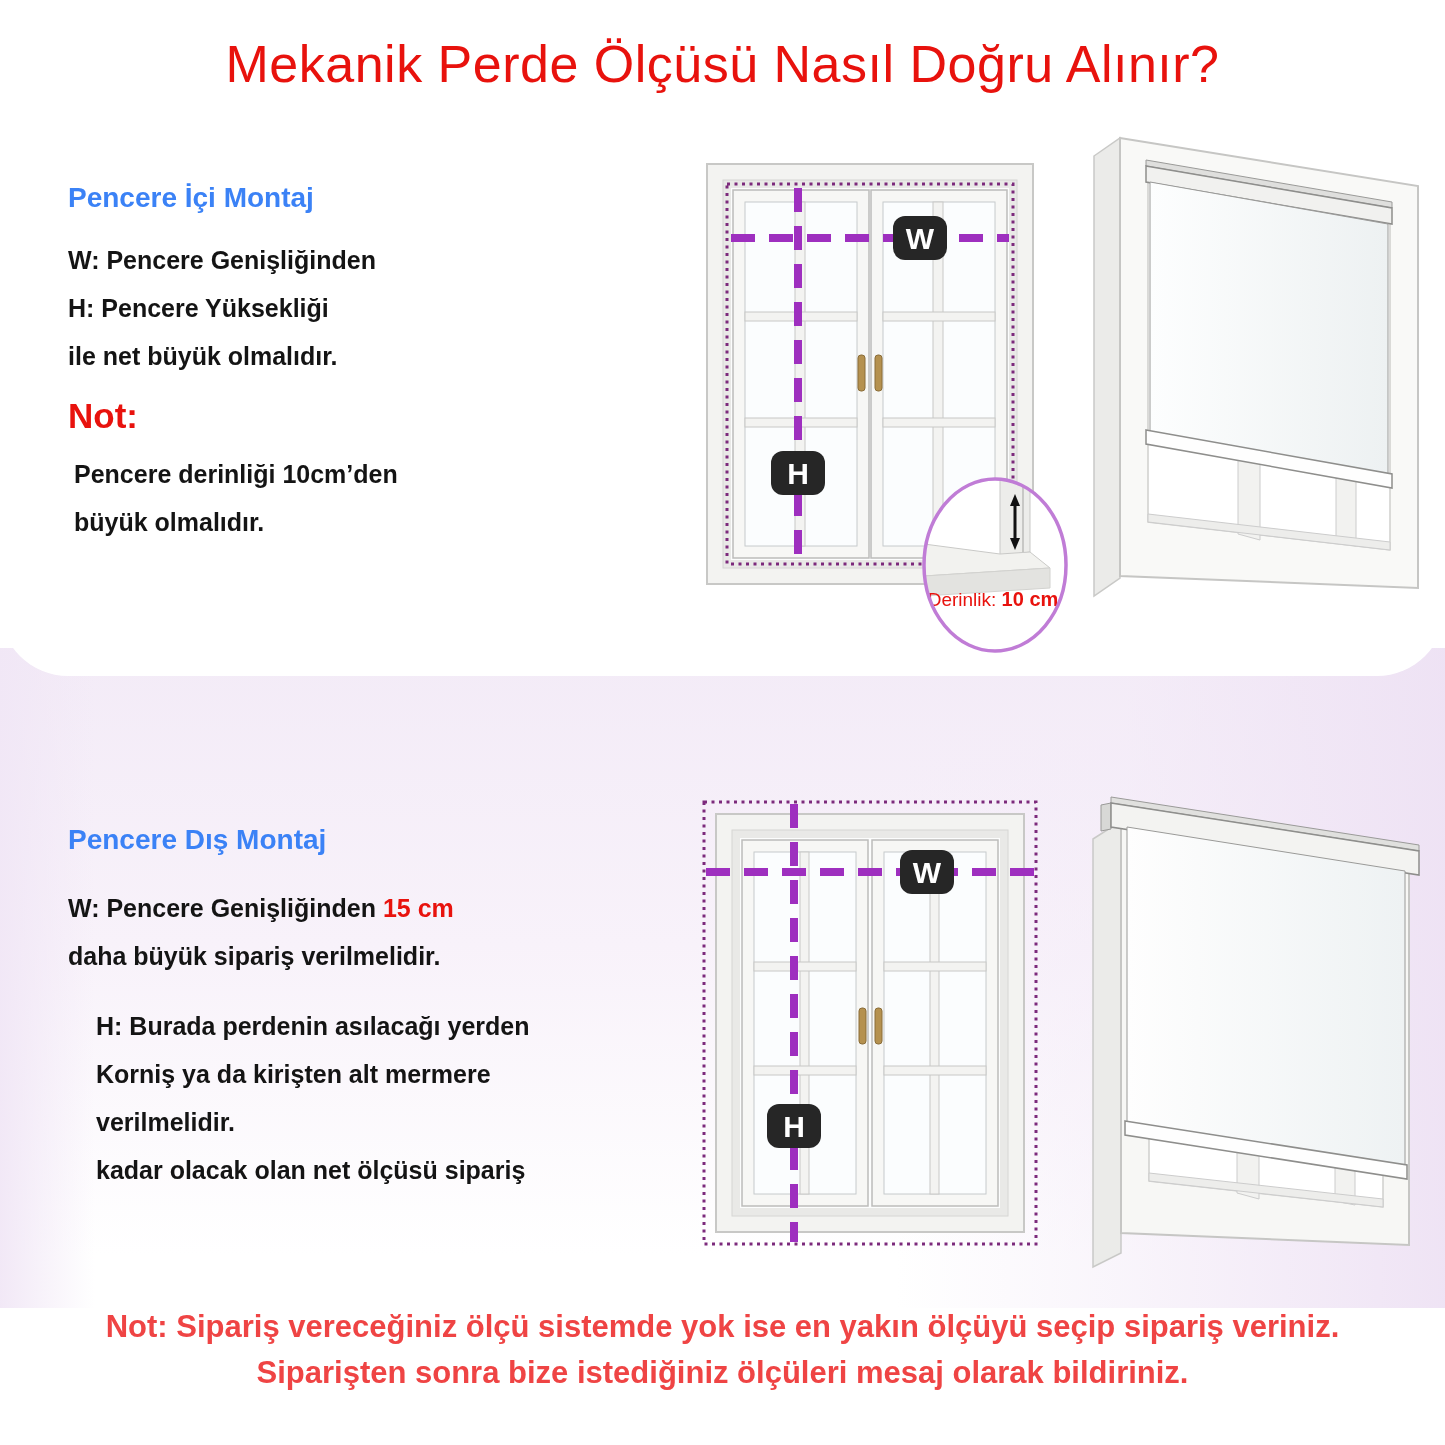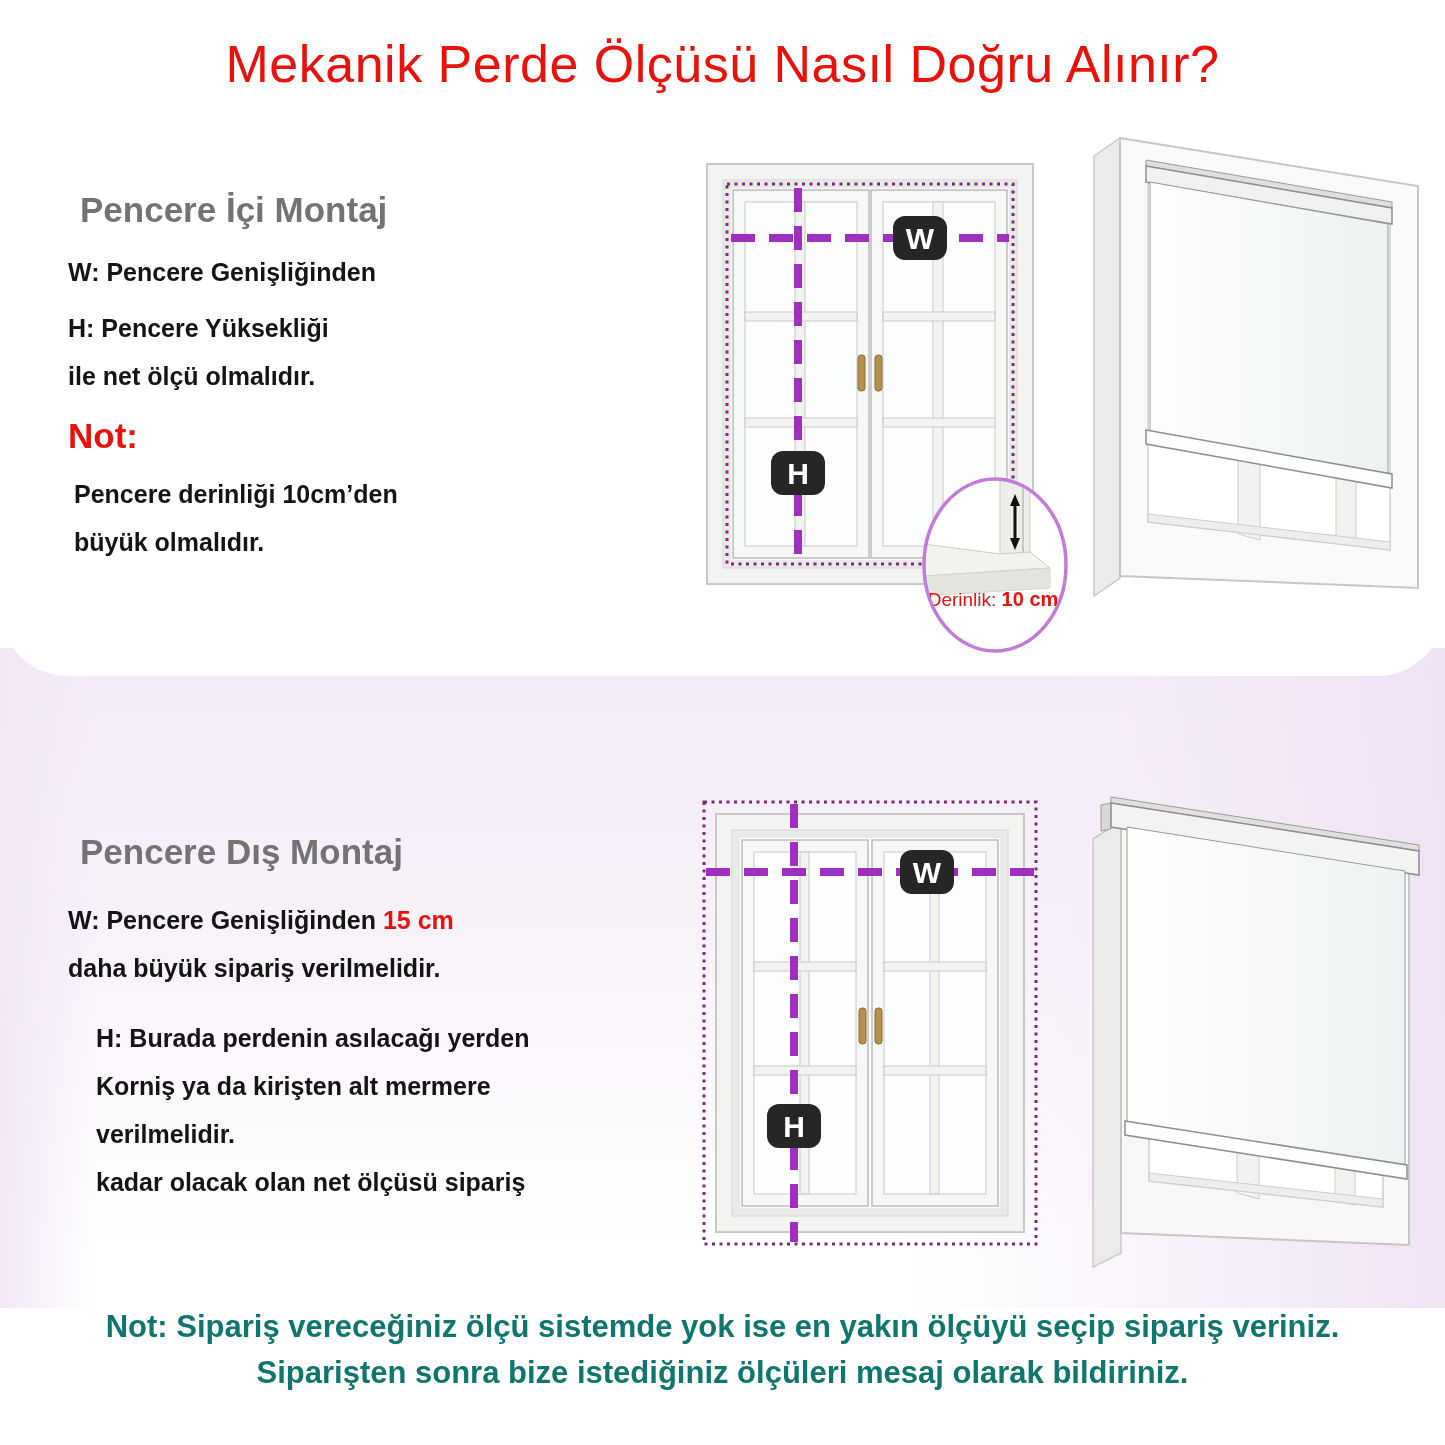--- a/index.html
+++ b/index.html
@@ -18,36 +18,36 @@
   .top-card{
     position:absolute;left:0;top:0;width:1445px;height:676px;
     background:#ffffff;border-radius:0 0 68px 68px;
   }
   .title{
     position:absolute;left:0;top:34px;width:1445px;margin:0;
     text-align:center;font-size:52px;font-weight:400;color:#e8120d;
     letter-spacing:0.5px;
   }
   .text-block{position:absolute;width:660px;}
-  .text-block h2{margin:12px;font-size:35px;line-height:40px;font-weight:700;color:#737373;}
+  .text-block h2{margin:0;font-size:28px;line-height:40px;font-weight:700;color:#3b82f6;}
   .text-block .para{margin:0;font-size:25px;line-height:48px;font-weight:700;color:#141414;}
   .text-block .para .line{display:block;}
   .text-block .note-label{margin:0;font-size:35px;line-height:40px;font-weight:700;color:#e8120d;}
   .inside{left:68px;top:178px;}
   .inside .rule-w{margin-top:18px;}
-  .inside .rule-h{margin-top:8px;}
+  .inside .rule-h{}
   .inside .note-label{margin-top:16px;}
   .inside .note-para{margin-top:14px;padding-left:6px;}
   .outside{left:68px;top:820px;}
   .outside .rule-w{margin-top:24px;}
   .outside .rule-h{margin-top:22px;margin-left:28px;}
   .hl-red{color:#e8120d;}
   .footer-note{
     position:absolute;left:0;top:1304px;width:1445px;text-align:center;
-    font-size:31px;line-height:46px;font-weight:700;color:#0f766e;
+    font-size:31px;line-height:46px;font-weight:700;color:#ef4444;
   }
   .footer-note .line{display:block;}
   .illus{position:absolute;}
   svg text{font-family:"Liberation Sans",sans-serif;}
   .badge-letter{fill:#ffffff;font-weight:700;font-size:30px;}
   .depth-text{fill:#e8120d;font-size:19px;}
   .depth-value{font-weight:700;font-size:20px;}
 </style>
 </head>
 <body>
@@ -59,21 +59,21 @@
 
   <h1 class="title">Mekanik Perde Ölçüsü Nasıl Doğru Alınır?</h1>
 
   <section class="text-block inside">
     <h2>Pencere İçi Montaj</h2>
     <p class="para rule-w">
       <span class="line">W: Pencere Genişliğinden</span>
     </p>
     <p class="para rule-h">
       <span class="line">H: Pencere Yüksekliği</span>
-      <span class="line">ile net ölçü olmalıdır.</span>
+      <span class="line">ile net büyük olmalıdır.</span>
     </p>
     <h2 class="note-label">Not:</h2>
     <p class="para note-para">
       <span class="line">Pencere derinliği 10cm’den</span>
       <span class="line">büyük olmalıdır.</span>
     </p>
   </section>
 
   <section class="text-block outside">
     <h2>Pencere Dış Montaj</h2>

